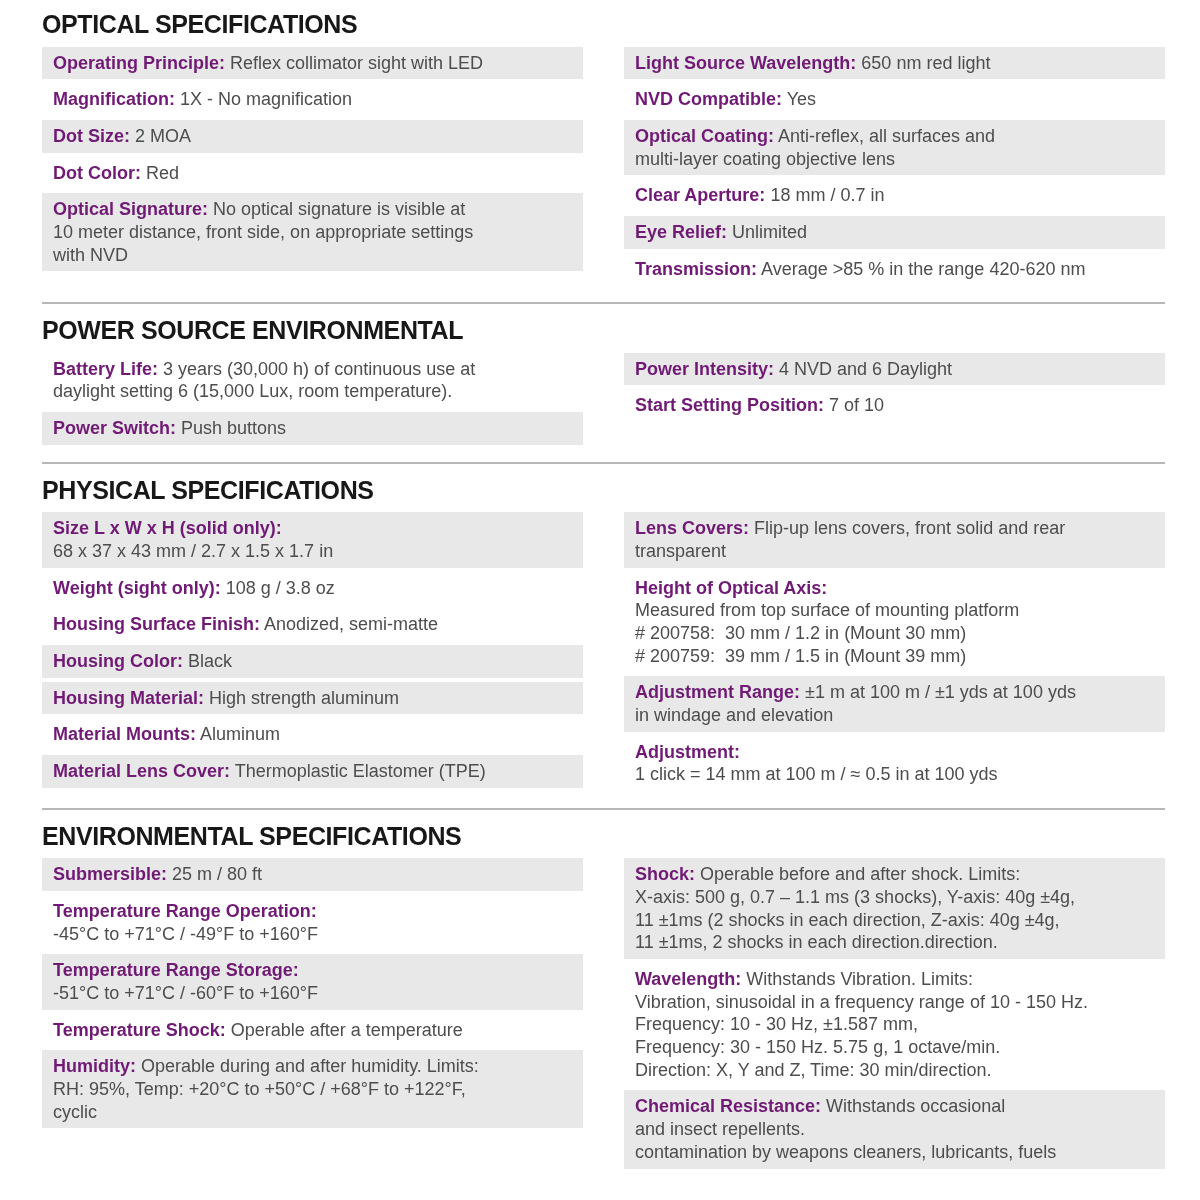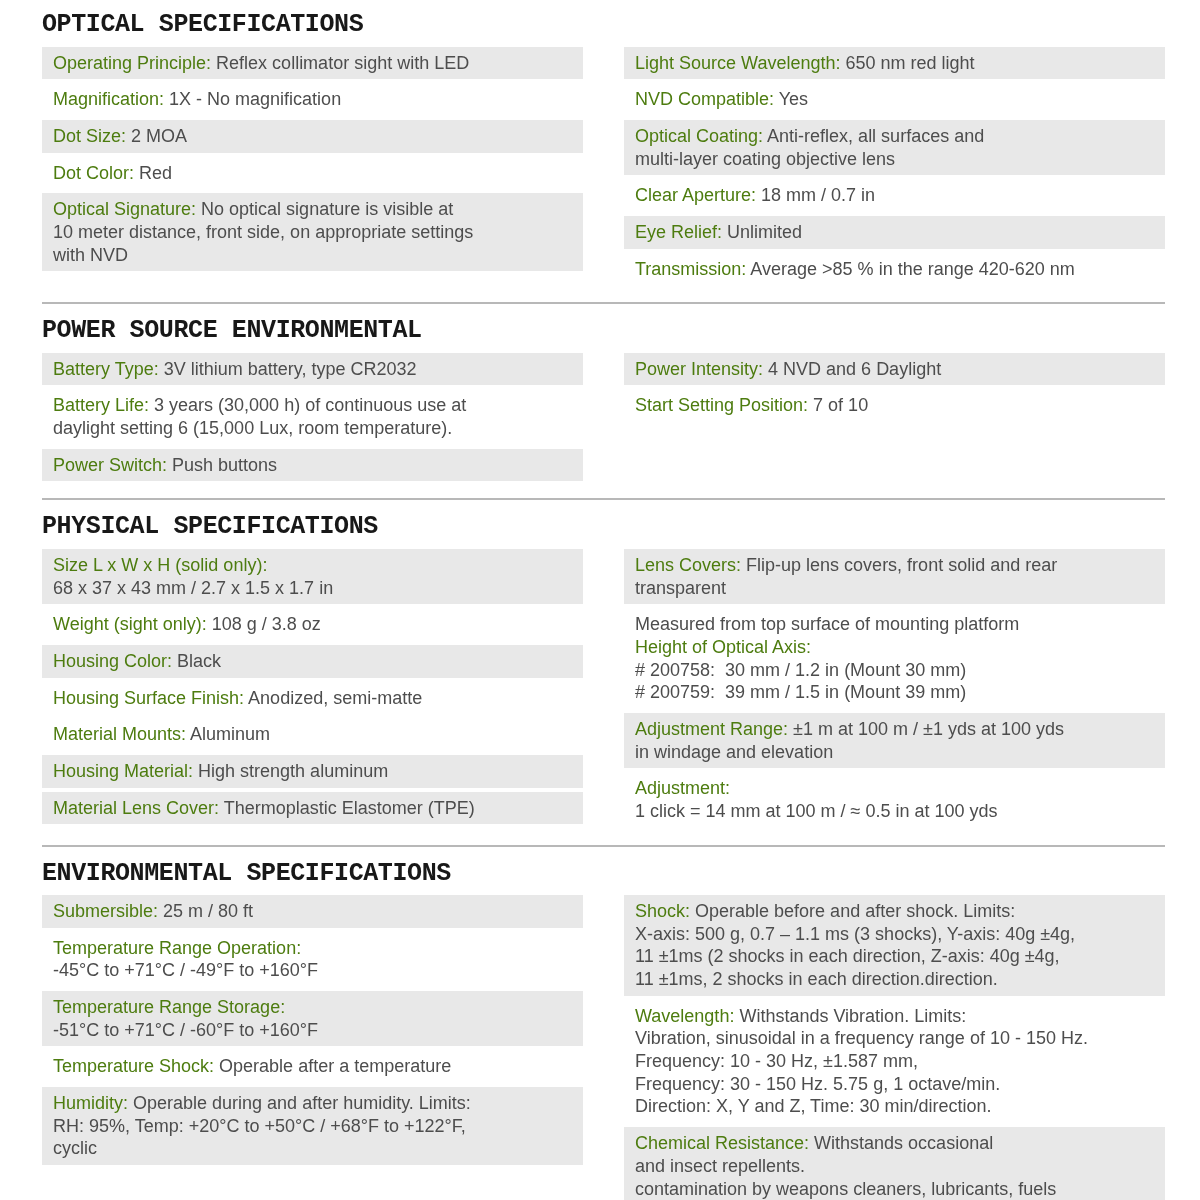--- a/index.html
+++ b/index.html
@@ -13,21 +13,21 @@
     overflow: hidden;
     font-family: "Liberation Sans", sans-serif;
     -webkit-font-smoothing: antialiased;
   }
   .page {
     box-sizing: border-box;
     width: 1200px;
     padding: 11px 35px 0 42px;
   }
   .section-title {
-    font-family: Liberation Mono, monospace;
+    font-family: Liberation Sans, sans-serif;
     font-size: 25px;
     line-height: 1.1;
     font-weight: bold;
     letter-spacing: -0.4px;
     color: #181818;
     margin: 0 0 8px 0;
   }
   .section-body {
     display: flex;
     gap: 41px;
@@ -47,22 +47,22 @@
     line-height: 1.26;
     color: #4d4d4d;
   }
   .row.shaded {
     background: #e8e8e8;
   }
   .line {
     white-space: pre-wrap;
   }
   .b {
-    font-weight: normal;
-    color: #4d7c0f;
+    font-weight: bold;
+    color: #701a75;
   }
   .divider {
     height: 2px;
     background: #b8b8b8;
     margin: 17px 0 13px 0;
   }
 </style>
 </head>
 <body>
 
@@ -113,23 +113,20 @@
         </div>
     </div>
   </section>
 
   <div class="divider"></div>
 
   <section>
     <h2 class="section-title">POWER SOURCE ENVIRONMENTAL</h2>
     <div class="section-body">
       <div class="col">
-          <div class="row shaded">
-            <div class="line"><span class="b">Battery Type:</span><span class="t"> 3V lithium battery, type CR2032</span></div>
-          </div>
           <div class="row">
             <div class="line"><span class="b">Battery Life:</span><span class="t"> 3 years (30,000 h) of continuous use at</span></div>
             <div class="line"><span class="t">daylight setting 6 (15,000 Lux, room temperature).</span></div>
           </div>
           <div class="row shaded">
             <div class="line"><span class="b">Power Switch:</span><span class="t"> Push buttons</span></div>
           </div>
         </div>
       <div class="col">
           <div class="row shaded">
@@ -148,44 +145,44 @@
     <h2 class="section-title">PHYSICAL SPECIFICATIONS</h2>
     <div class="section-body">
       <div class="col">
           <div class="row shaded">
             <div class="line"><span class="b">Size L x W x H (solid only):</span></div>
             <div class="line"><span class="t">68 x 37 x 43 mm / 2.7 x 1.5 x 1.7 in</span></div>
           </div>
           <div class="row">
             <div class="line"><span class="b">Weight (sight only):</span><span class="t"> 108 g / 3.8 oz</span></div>
           </div>
+          <div class="row">
+            <div class="line"><span class="b">Housing Surface Finish:</span><span class="t"> Anodized, semi-matte</span></div>
+          </div>
           <div class="row shaded">
             <div class="line"><span class="b">Housing Color:</span><span class="t"> Black</span></div>
           </div>
-          <div class="row">
-            <div class="line"><span class="b">Housing Surface Finish:</span><span class="t"> Anodized, semi-matte</span></div>
+          <div class="row shaded">
+            <div class="line"><span class="b">Housing Material:</span><span class="t"> High strength aluminum</span></div>
           </div>
           <div class="row">
             <div class="line"><span class="b">Material Mounts:</span><span class="t"> Aluminum</span></div>
-          </div>
-          <div class="row shaded">
-            <div class="line"><span class="b">Housing Material:</span><span class="t"> High strength aluminum</span></div>
           </div>
           <div class="row shaded">
             <div class="line"><span class="b">Material Lens Cover:</span><span class="t"> Thermoplastic Elastomer (TPE)</span></div>
           </div>
         </div>
       <div class="col">
           <div class="row shaded">
             <div class="line"><span class="b">Lens Covers:</span><span class="t"> Flip-up lens covers, front solid and rear</span></div>
             <div class="line"><span class="t">transparent</span></div>
           </div>
           <div class="row">
+            <div class="line"><span class="b">Height of Optical Axis:</span></div>
             <div class="line"><span class="t">Measured from top surface of mounting platform</span></div>
-            <div class="line"><span class="b">Height of Optical Axis:</span></div>
             <div class="line"><span class="t"># 200758:  30 mm / 1.2 in (Mount 30 mm)</span></div>
             <div class="line"><span class="t"># 200759:  39 mm / 1.5 in (Mount 39 mm)</span></div>
           </div>
           <div class="row shaded">
             <div class="line"><span class="b">Adjustment Range:</span><span class="t"> ±1 m at 100 m / ±1 yds at 100 yds</span></div>
             <div class="line"><span class="t">in windage and elevation</span></div>
           </div>
           <div class="row">
             <div class="line"><span class="b">Adjustment:</span></div>
             <div class="line"><span class="t">1 click = 14 mm at 100 m / ≈ 0.5 in at 100 yds</span></div>

